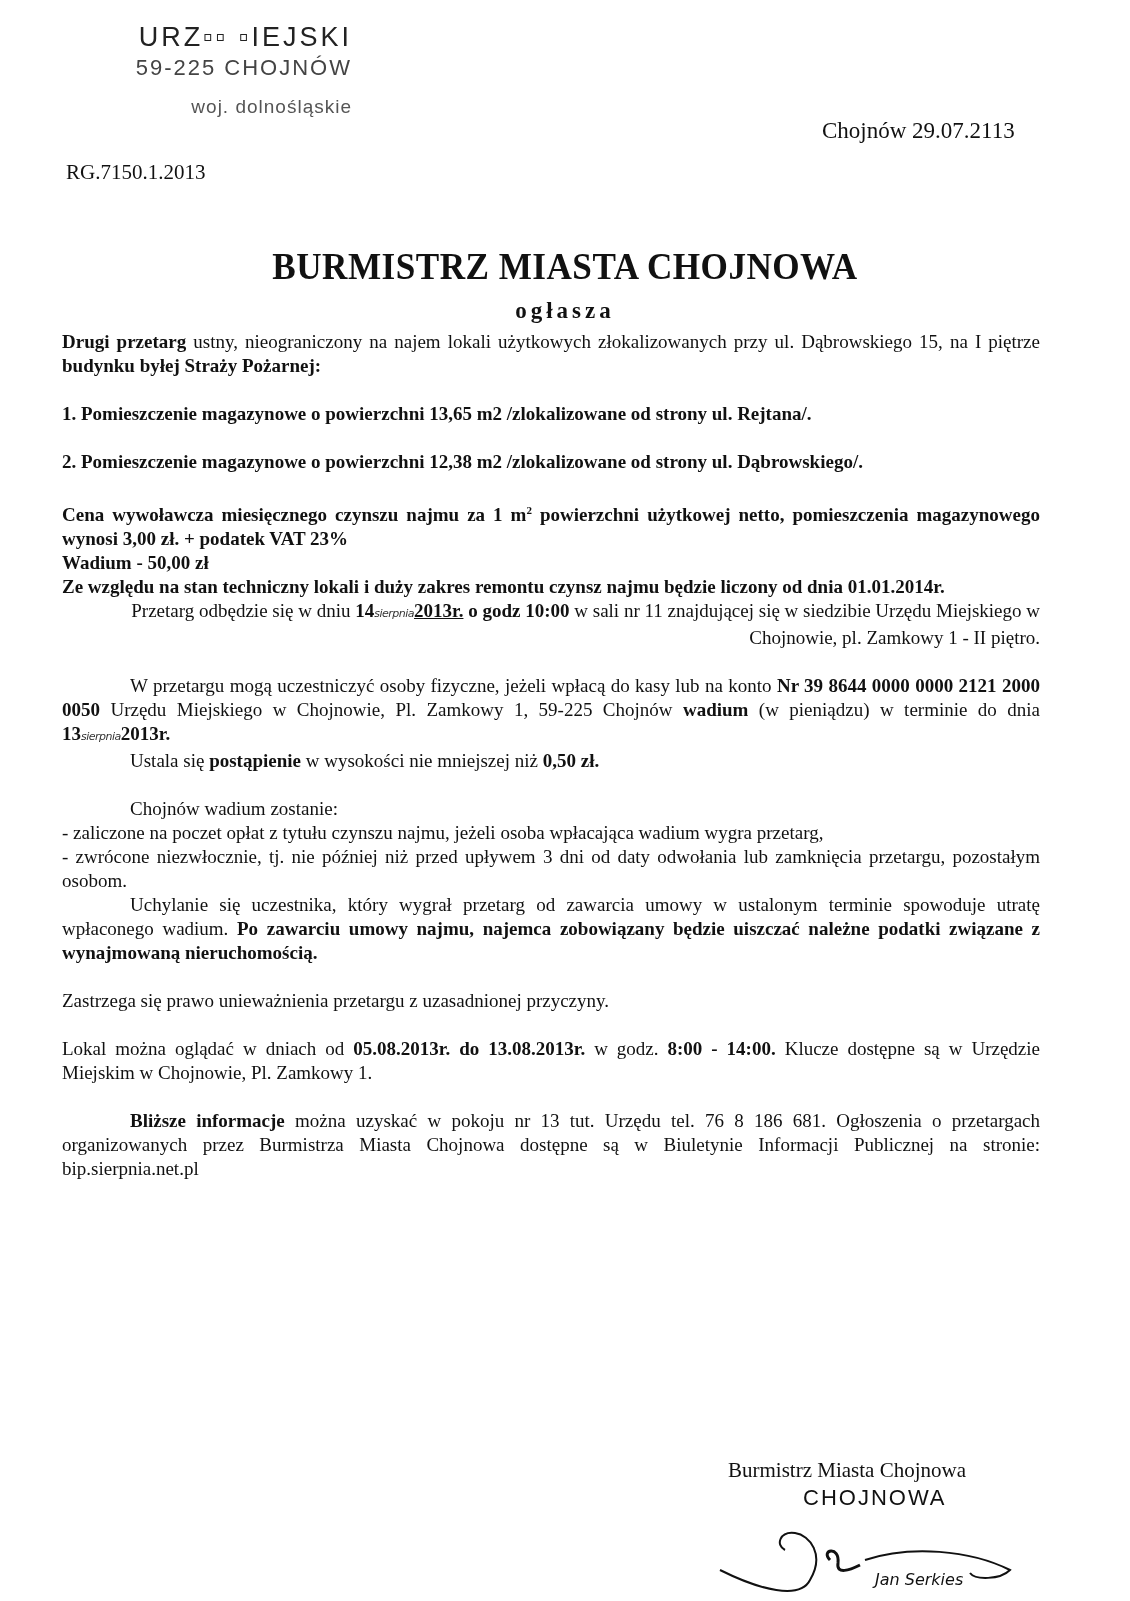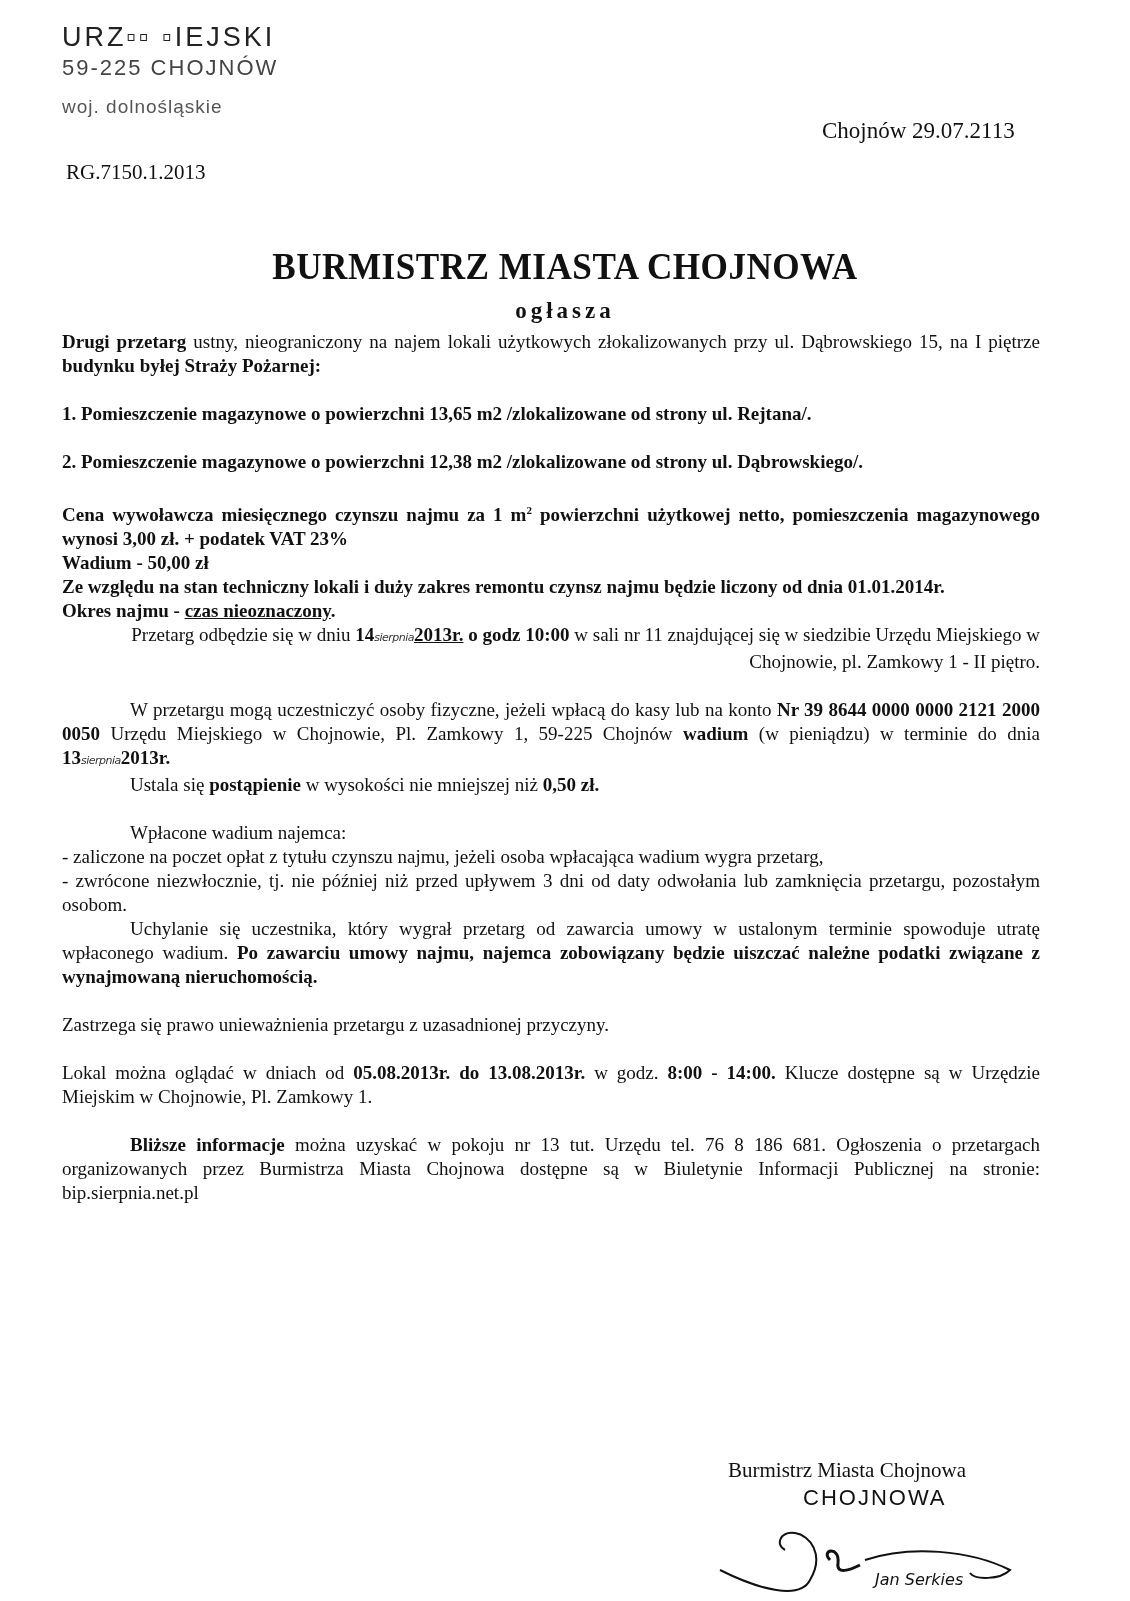--- a/index.html
+++ b/index.html
@@ -1,19 +1,19 @@
 <!DOCTYPE html>
 <html><head>
 <meta charset="utf-8">
 <style>
   html, body { margin:0; padding:0; background:#ffffff; }
   body { width:1130px; height:1601px; position:relative; overflow:hidden;
          font-family:"Liberation Serif", serif; color:#111; font-size:19px; }
   .abs { position:absolute; }
-  .stamp { left:62px; top:22px; font-family:"Liberation Sans", sans-serif; color:#333; text-align:left; width:290px; }
+  .stamp { left:62px; top:22px; font-family:"Liberation Sans", sans-serif; color:#333; text-align:right; width:290px; }
   .stamp .l1 { font-size:27px; letter-spacing:3px; color:#222; }
   .stamp .l2 { font-size:22px; letter-spacing:2px; margin-top:2px; color:#444; }
   .stamp .l3 { font-size:19px; letter-spacing:1px; margin-top:15px; color:#555; }
   .ref { left:66px; top:160px; font-size:21px; }
   .date { left:822px; top:118px; font-size:23px;text-align:right; }
   .title { left:0; width:1130px; top:245px; text-align:center; font-size:37px; font-weight:bold; letter-spacing:0.5px; transform:scaleX(0.95); }
   .subtitle { left:0; width:1130px; top:298px; text-align:center; font-size:23px; font-weight:bold; letter-spacing:4px; }
   .body { left:62px; width:978px; top:330px; line-height:24px; text-align:justify; }
   .body p { margin:0; }
   .b { font-weight:bold; }
@@ -44,27 +44,26 @@
 <div class="abs body">
   <p><span class="b">Drugi  przetarg</span><span> ustny, nieograniczony  na najem lokali użytkowych złokalizowanych przy ul. Dąbrowskiego 15, na I piętrze </span><span class="b">budynku byłej Straży Pożarnej:</span></p>
   <div class="gap"></div>
   <p class="b">1. Pomieszczenie magazynowe  o powierzchni  13,65 m2 /zlokalizowane od strony ul. Rejtana/.</p>
   <div class="gap"></div>
   <p class="b">2. Pomieszczenie magazynowe o powierzchni 12,38 m2 /zlokalizowane od strony ul. Dąbrowskiego/.</p>
   <div class="gap"></div>
   <p class="b"><span>Cena wywoławcza miesięcznego czynszu najmu za 1 m</span><sup style="font-size:11px">2</sup><span> powierzchni użytkowej netto, pomieszczenia magazynowego wynosi 3,00 zł. + podatek VAT 23%</span></p>
   <p class="b">Wadium - 50,00 zł</p>
   <p class="b">Ze względu na stan techniczny lokali i duży zakres remontu czynsz najmu będzie liczony od dnia 01.01.2014r.</p>
-  <p class="b"><span>Okres najmu - </span><span class="u">czas nieoznaczony</span><span>.</span></p>
   <p style="text-align:right"><span>Przetarg odbędzie się w dniu </span><span class="b">14</span><span class="hand">sierpnia</span><span class="b u">2013r.</span><span class="b"> o godz 10:00</span><span> w sali nr 11 znajdującej się w siedzibie Urzędu Miejskiego w Chojnowie, pl. Zamkowy 1 - II piętro.</span></p>
   <div class="gap"></div>
   <p class="indent"><span>W przetargu mogą uczestniczyć osoby fizyczne, jeżeli wpłacą do kasy lub na konto </span><span class="b">Nr 39 8644 0000 0000 2121 2000 0050</span><span> Urzędu Miejskiego w Chojnowie, Pl. Zamkowy 1, 59-225 Chojnów </span><span class="b">wadium</span><span> (w pieniądzu) w terminie do dnia </span><span class="b">13</span><span class="hand">sierpnia</span><span class="b">2013r.</span></p>
   <p class="indent"><span>Ustala się </span><span class="b">postąpienie</span><span> w wysokości  nie mniejszej niż </span><span class="b">0,50 zł.</span></p>
   <div class="gap"></div>
-  <p class="indent">Wpłacone wadium najemca:</p>
+  <p class="indent">Chojnów wadium zostanie:</p>
   <p>- zaliczone na poczet opłat z tytułu czynszu najmu, jeżeli osoba wpłacająca wadium wygra przetarg,</p>
   <p>- zwrócone niezwłocznie, tj. nie później niż przed upływem 3 dni od daty odwołania lub zamknięcia przetargu, pozostałym osobom.</p>
   <p class="indent"><span>Uchylanie się uczestnika, który wygrał przetarg od zawarcia umowy w ustalonym terminie spowoduje utratę wpłaconego wadium. </span><span class="b">Po zawarciu umowy najmu, najemca zobowiązany będzie uiszczać należne podatki związane z wynajmowaną nieruchomością.</span></p>
   <div class="gap"></div>
   <p>Zastrzega się prawo unieważnienia przetargu z uzasadnionej przyczyny.</p>
   <div class="gap"></div>
   <p><span>Lokal można oglądać w dniach od </span><span class="b">05.08.2013r.</span><span class="b"> do </span><span class="b">13.08.2013r.</span><span> w godz. </span><span class="b">8:00 - 14:00.</span><span> Klucze dostępne są w  Urzędzie Miejskim w Chojnowie, Pl. Zamkowy 1.</span></p>
   <div class="gap"></div>
   <p class="indent"><span class="b">Bliższe informacje</span><span> można uzyskać w pokoju nr 13 tut. Urzędu tel. 76 8 186 681. Ogłoszenia o przetargach organizowanych przez Burmistrza Miasta Chojnowa dostępne są w Biuletynie Informacji Publicznej na stronie: </span><span>bip.sierpnia.net.pl</span></p>
 </div>

